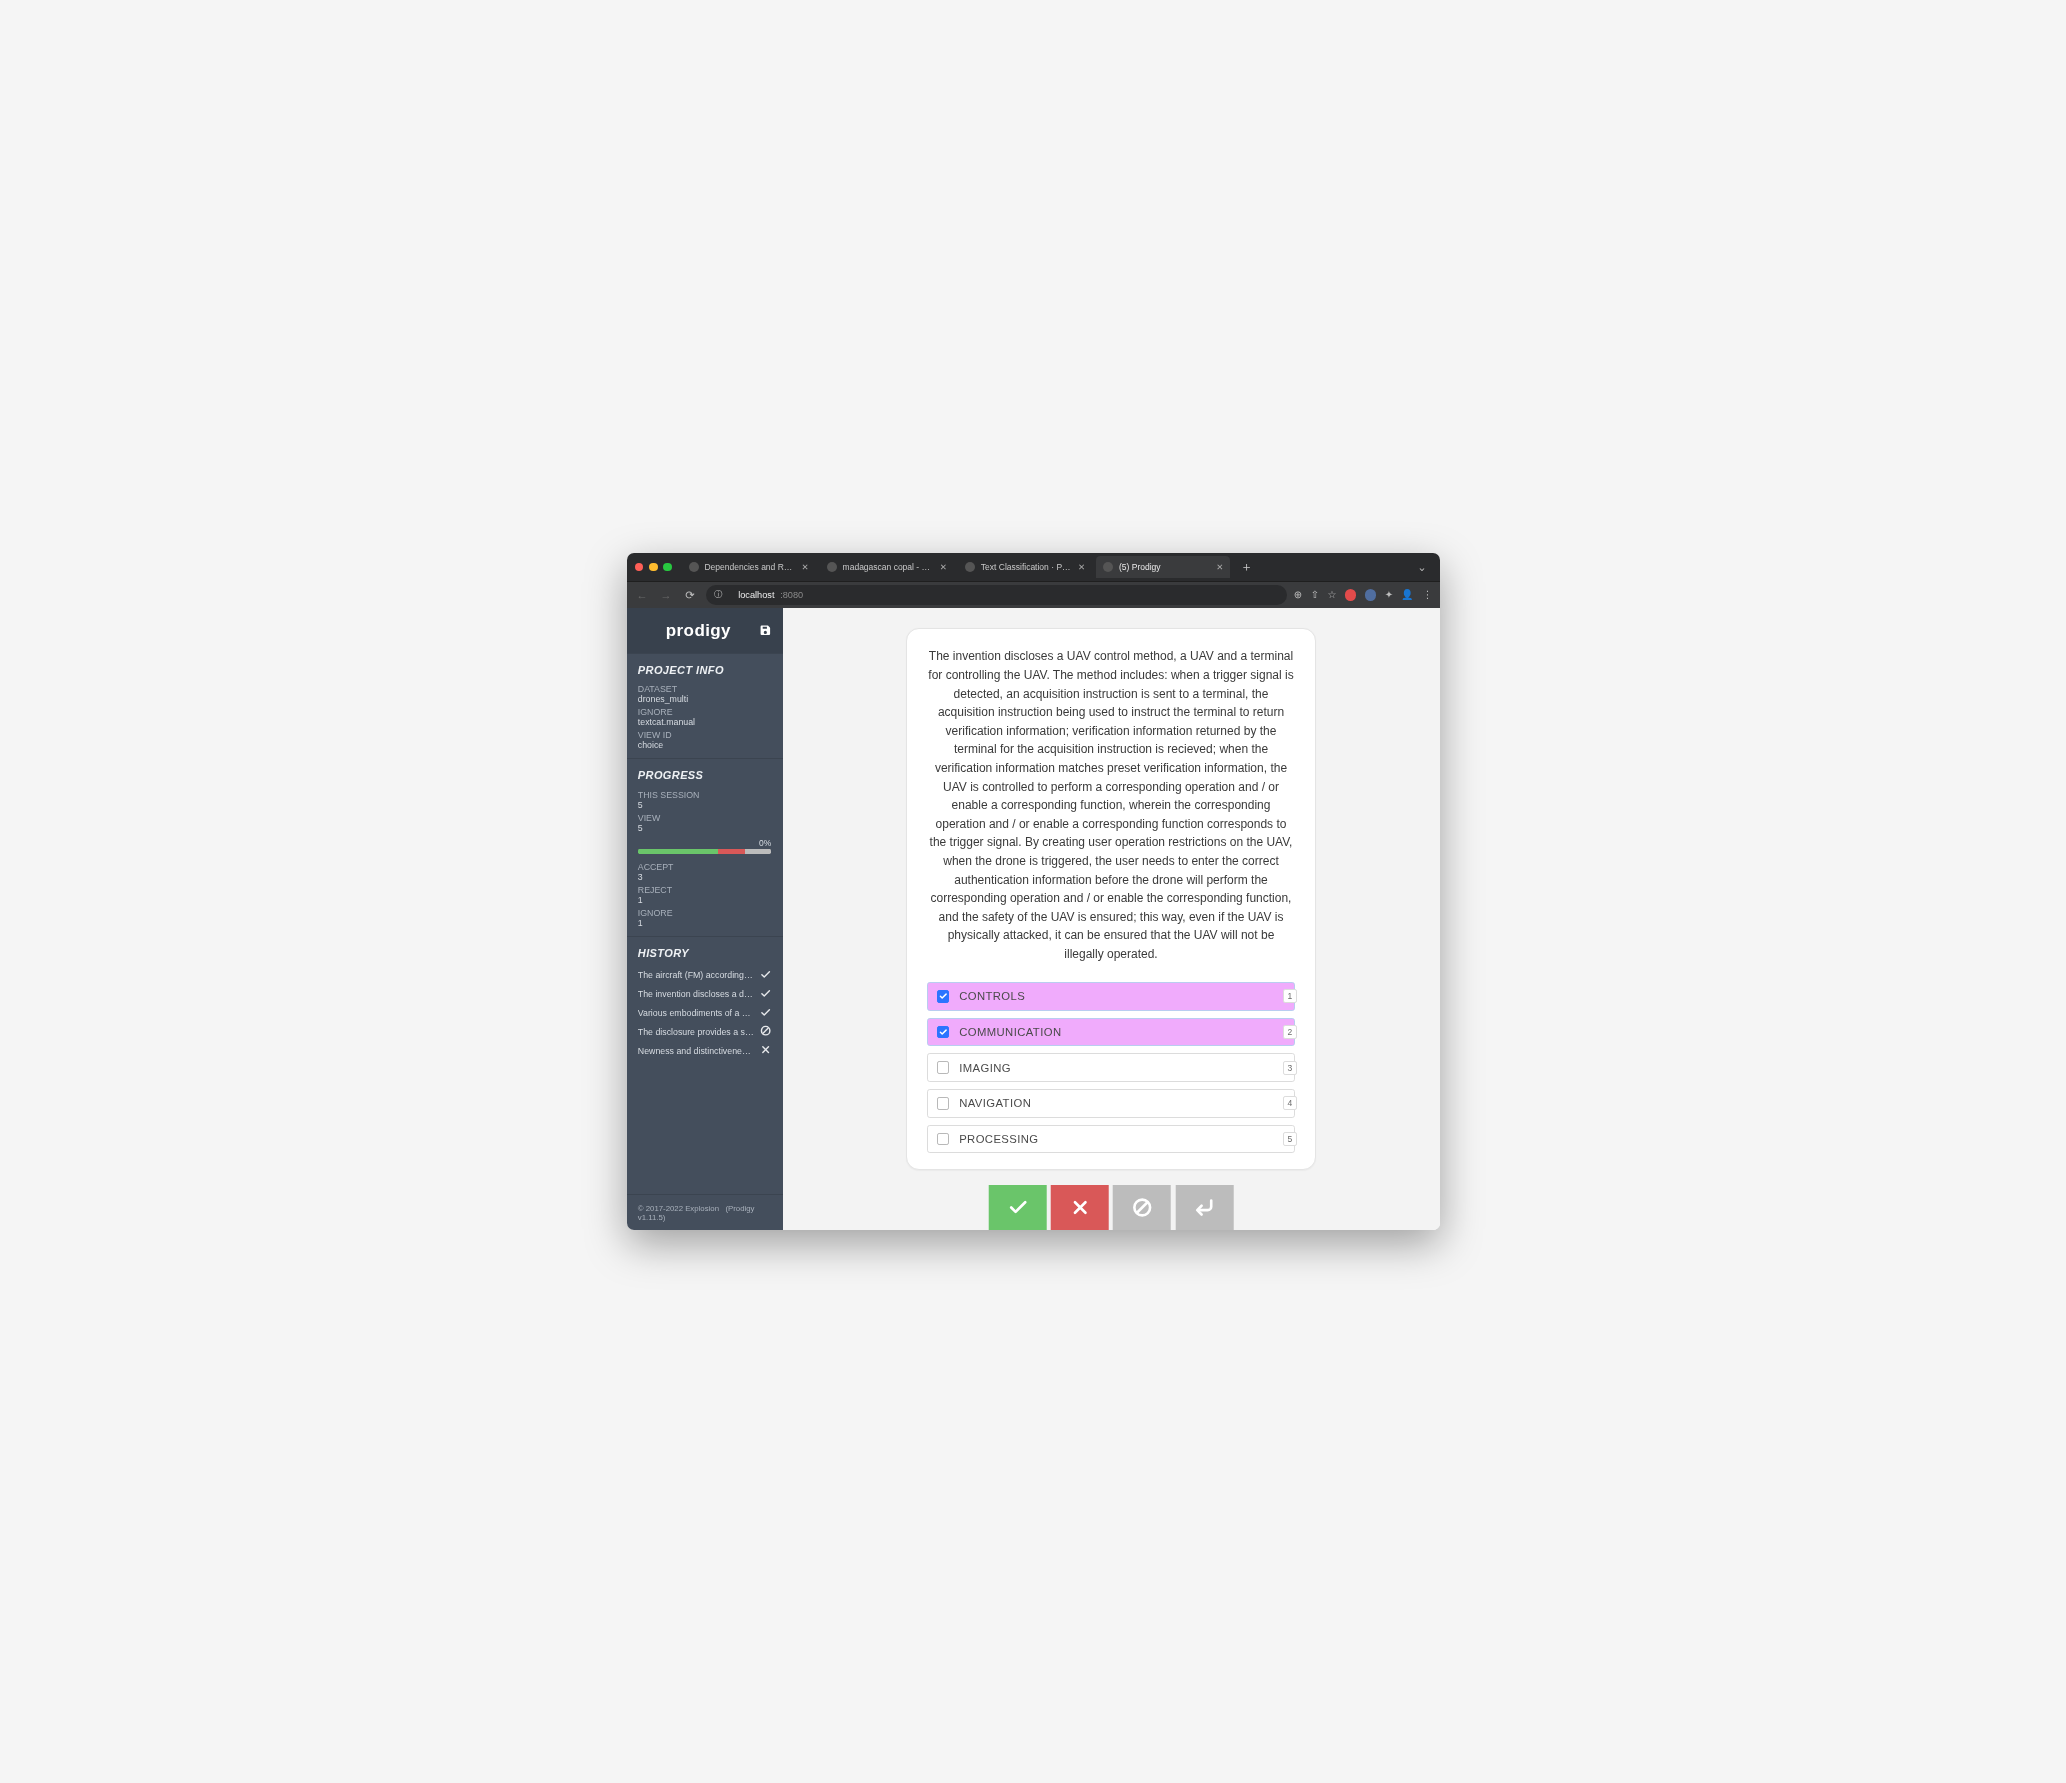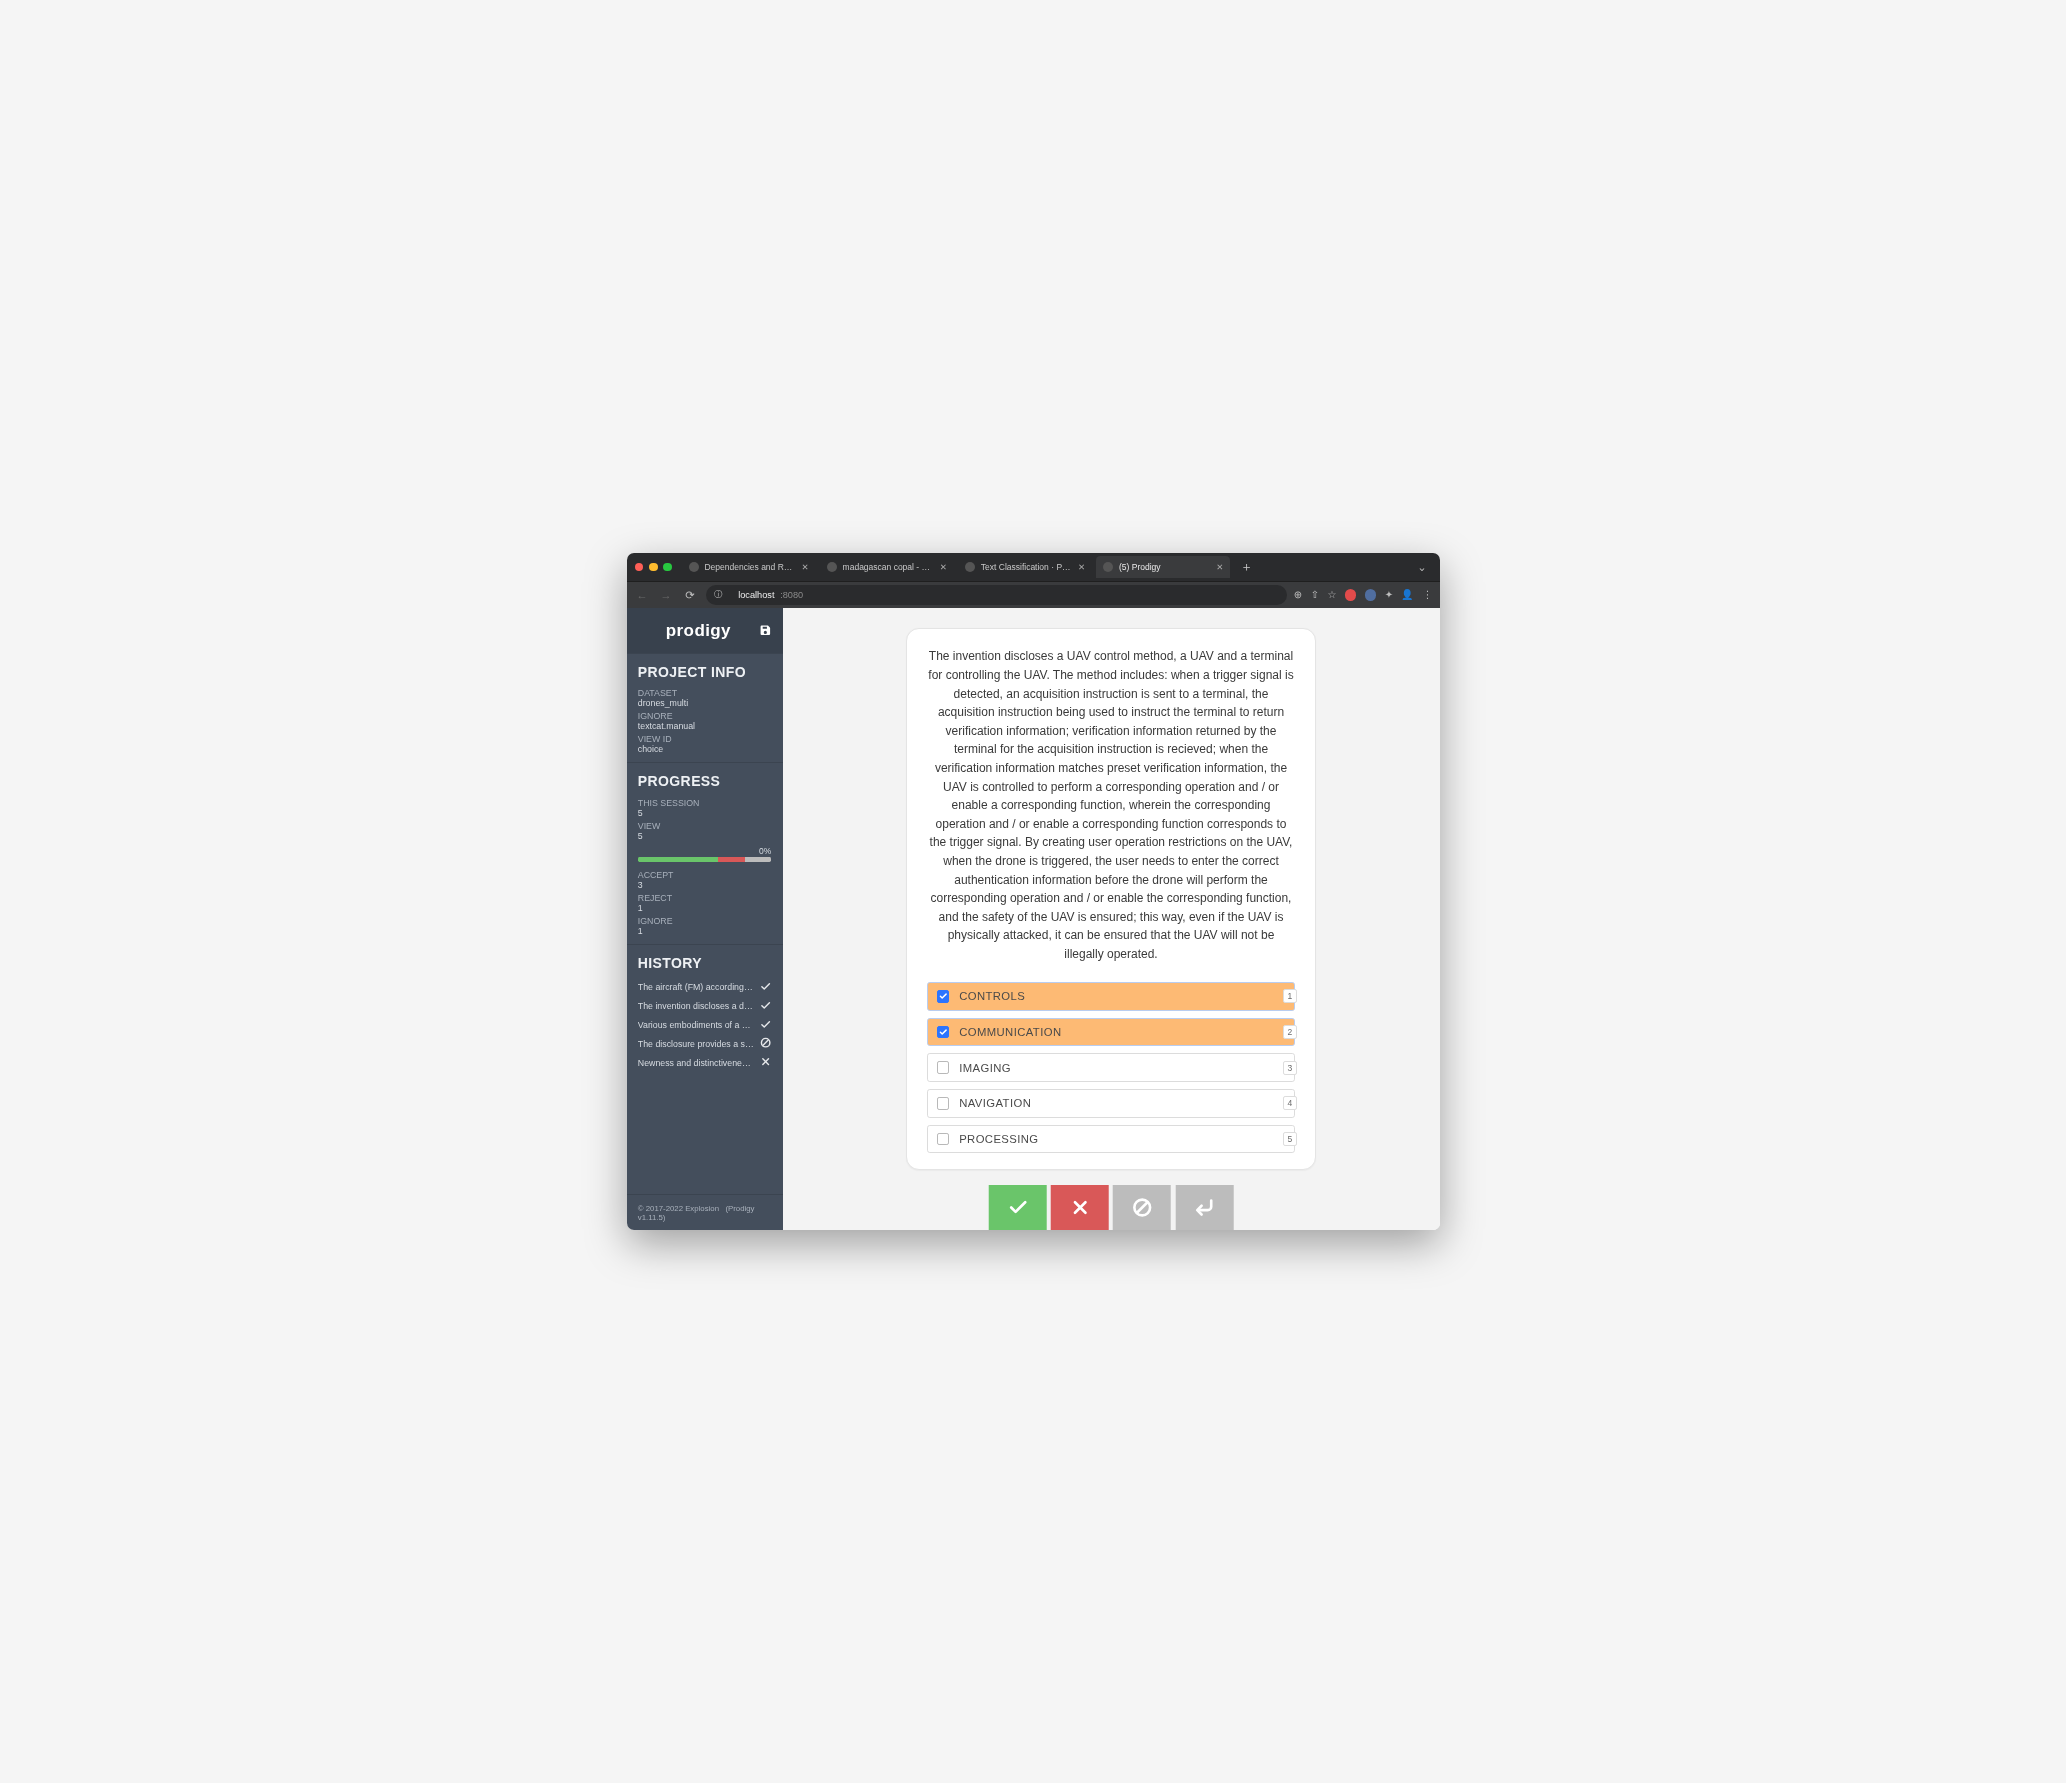--- a/index.html
+++ b/index.html
@@ -89,21 +89,21 @@
   display:flex; flex-direction:column; font-size:9.2px;
 }
 .brand {
   background:#38414d; height:45px; display:flex; align-items:center;
   justify-content:space-between; padding:0 11.3px;
 }
 .brand-name { font-weight:800; font-size:17px; letter-spacing:0.4px; color:#fff;padding-left:28px; }
 .save-ic { width:12.7px;height:12.7px; }
 .sb-section { padding: 10px 11.3px 7px; border-top:0.7px solid #3b4450; }
 .sb-section:first-of-type{border-top:none;}
-.sb-head { font-weight:700; color:#eef1f4; letter-spacing:0.4px; font-size:14px; margin-bottom:7px; }
+.sb-head { font-weight:700; color:#eef1f4; letter-spacing:0.4px; font-size:11px; margin-bottom:7px;font-style:italic; }
 .kv { display:flex; justify-content:space-between; color:#a8b0bb; font-size:8.8px; padding:1.4px 0;flex-direction:column; }
 .kv .v { color:#d7dce2; }
 .prog-pct { display:flex; justify-content:flex-end; font-size:8.5px; color:#d7dce2; padding-top:4.2px;}
 .bar-track { height:4.2px; width:100%; background:#2f3742; border-radius:1.4px; margin-top:1.4px; display:flex; overflow:hidden; }
 .bar-a{background:#6ac56a;} .bar-r{background:#d95858;} .bar-i{background:#bcbcbc;}
 .hist-item { display:flex; align-items:center; justify-content:space-between; padding:2.8px 0; font-size:8.8px; color:#d7dce2; }
 .hist-item .txt { overflow:hidden; text-overflow:ellipsis; white-space:nowrap; flex:1; margin-right:5.7px;}
 .hist-ic { width:11.3px; flex:0 0 11.3px; color:#e6e8eb; }
 .sb-footer { margin-top:auto; padding:8.5px 11.3px; font-size:7.8px; color:#a8b0bb; border-top:0.7px solid #3b4450; }
 
@@ -116,21 +116,21 @@
 }
 .task-text {
   text-align:center; color:#3a3a3a; font-size:12px; line-height:1.55;
 }
 .choices { margin-top:18.4px; display:flex; flex-direction:column; gap:7px; }
 .choice {
   display:flex; align-items:center; gap:10px;
   border:0.7px solid #dcdcdc; border-radius:2.8px; padding:7px 8.5px;
   position:relative; cursor:pointer; background:#fff;
 }
-.choice.sel { border-color:#b9cdf0; background:#fdba74; }
+.choice.sel { border-color:#b9cdf0; background:#f0abfc; }
 .cb {
   width:12.7px;height:12.7px;border:1.4px solid #b8b8b8;border-radius:2.1px;
   display:inline-flex;align-items:center;justify-content:center;flex:0 0 12.7px;
 }
 .cb.checked { background:#2b74ff; border-color:#2b74ff; color:#fff; }
 .choice-label { color:#4a4a4a; letter-spacing:0.4px; font-size:11.3px; }
 .kbd {
   position:absolute; right:-2.8px; top:50%; transform:translateY(-50%);
   background:#fff; border:0.7px solid #dcdcdc; border-radius:2.1px;
   width:14px;height:14px; font-size:8.5px; color:#6a6a6a;

